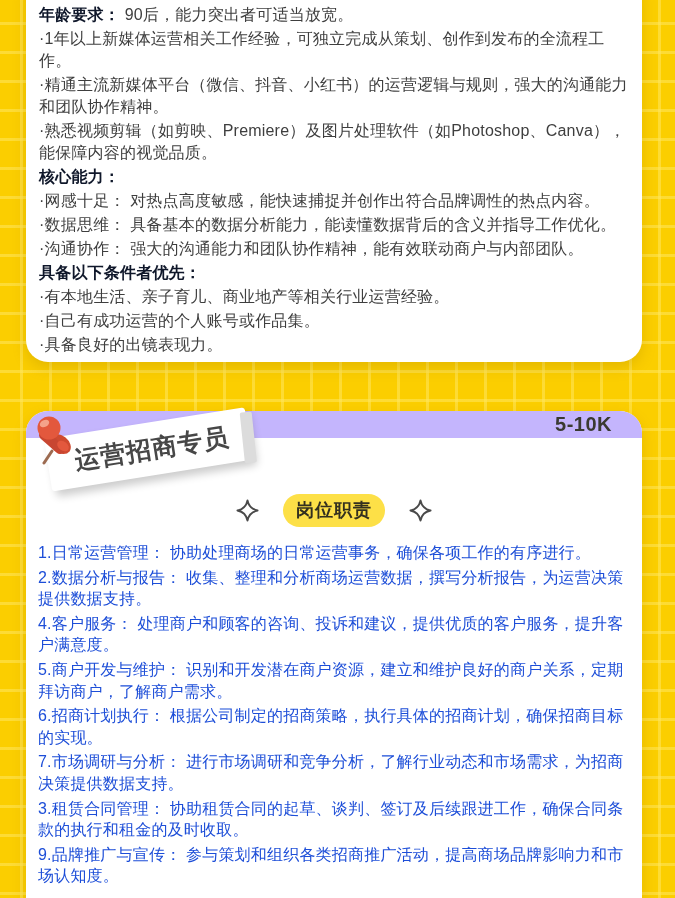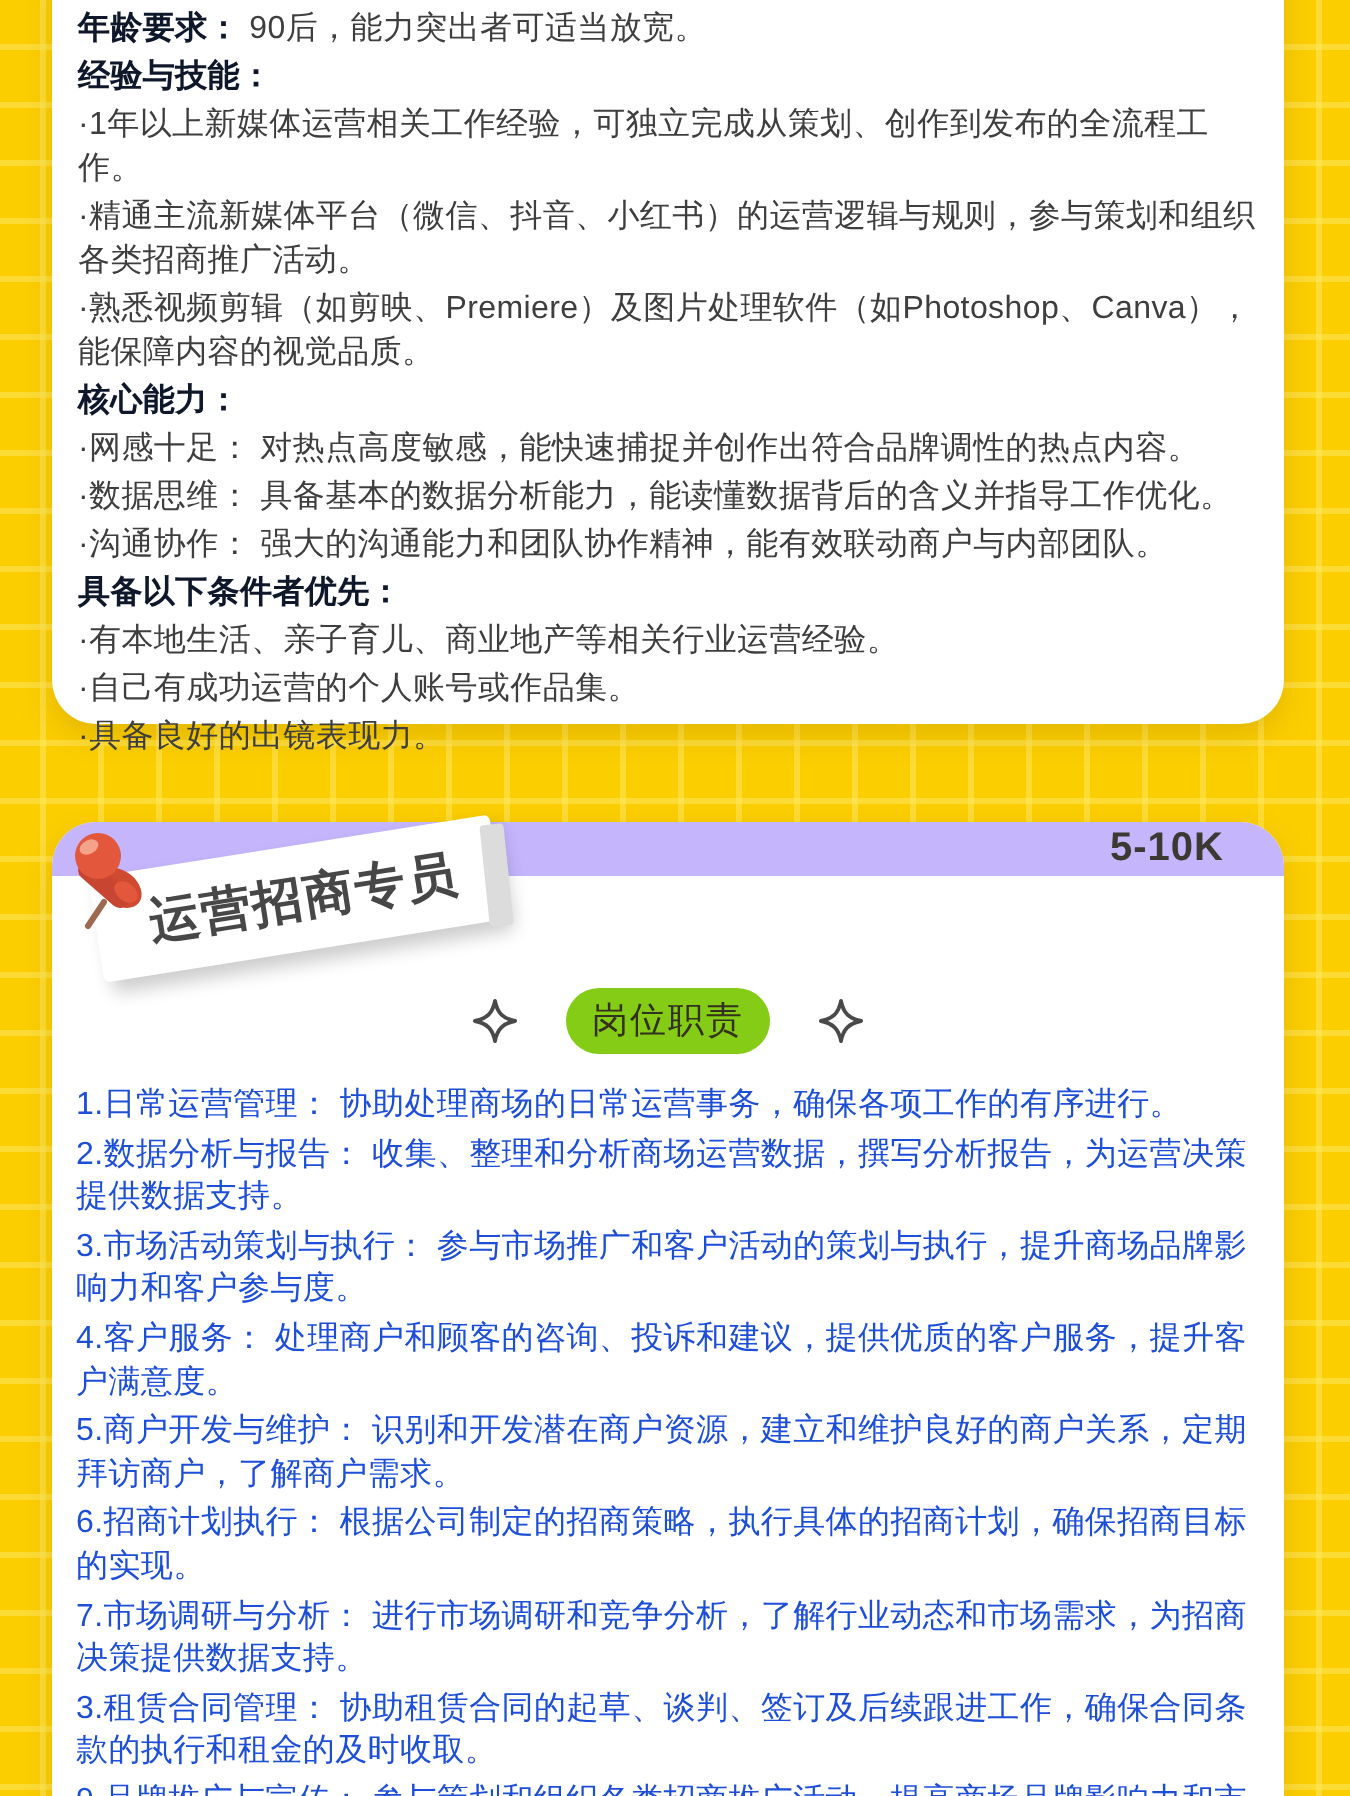--- a/index.html
+++ b/index.html
@@ -54,41 +54,40 @@
   }
   .title-tag::before{
     content:"";position:absolute;right:-5px;top:5px;bottom:-3px;width:12px;
     background:#dcdcdc;transform:rotate(3deg);z-index:-1;border-radius:2px;
   }
   .pin{position:absolute;left:6px;top:4px;width:48px;height:54px;z-index:3;}
   .section-row{
     margin-top:56px;display:flex;align-items:center;justify-content:center;gap:24px;
   }
   .pill{
-    background:#84cc16;border-radius:999px;padding:4px 13px 5px;
-    font-size:18px;font-weight:400;color:#33301F;letter-spacing:1px;
+    background:#fde047;border-radius:999px;padding:4px 13px 5px;
+    font-size:18px;font-weight:700;color:#33301F;letter-spacing:1px;
   }
   .sparkle{width:23px;height:23px;}
   .duties{padding:14px 13px 0 12px;}
   .duty{
     margin:1px 0 3px 0;font-size:16px;line-height:21.6px;color:#1d4ed8;
     letter-spacing:.2px;
   }
 </style>
 </head>
 <body>
 
 <div class="page">
 
   <section class="card card-requirements">
     <div class="req-lines">
         <p class="req-line"><b class="req-label">年龄要求：</b><span> 90后，能力突出者可适当放宽。</span></p>
-        <p class="req-line"><b class="req-label">经验与技能：</b></p>
         <p class="req-line"><span>·1年以上新媒体运营相关工作经验，可独立完成从策划、创作到发布的全流程工作。</span></p>
-        <p class="req-line"><span>·精通主流新媒体平台（微信、抖音、小红书）的运营逻辑与规则，参与策划和组织各类招商推广活动。</span></p>
+        <p class="req-line"><span>·精通主流新媒体平台（微信、抖音、小红书）的运营逻辑与规则，强大的沟通能力和团队协作精神。</span></p>
         <p class="req-line"><span>·熟悉视频剪辑（如剪映、Premiere）及图片处理软件（如Photoshop、Canva），能保障内容的视觉品质。</span></p>
         <p class="req-line"><b class="req-label">核心能力：</b></p>
         <p class="req-line"><span>·网感十足： 对热点高度敏感，能快速捕捉并创作出符合品牌调性的热点内容。</span></p>
         <p class="req-line"><span>·数据思维： 具备基本的数据分析能力，能读懂数据背后的含义并指导工作优化。</span></p>
         <p class="req-line"><span>·沟通协作： 强大的沟通能力和团队协作精神，能有效联动商户与内部团队。</span></p>
         <p class="req-line"><b class="req-label">具备以下条件者优先：</b></p>
         <p class="req-line"><span>·有本地生活、亲子育儿、商业地产等相关行业运营经验。</span></p>
         <p class="req-line"><span>·自己有成功运营的个人账号或作品集。</span></p>
         <p class="req-line"><span>·具备良好的出镜表现力。</span></p>
       </div>
@@ -118,21 +117,20 @@
       </svg>
       <span class="pill">岗位职责</span>
       <svg class="sparkle" viewBox="0 0 24 24">
         <path d="M12 1.5 C13.2 7.8 16.2 10.8 22.5 12 C16.2 13.2 13.2 16.2 12 22.5 C10.8 16.2 7.8 13.2 1.5 12 C7.8 10.8 10.8 7.8 12 1.5 Z" fill="#ffffff" stroke="#4a4a4a" stroke-width="2" stroke-linejoin="round"></path>
       </svg>
     </div>
 
     <div class="duties">
         <p class="duty">1.日常运营管理： 协助处理商场的日常运营事务，确保各项工作的有序进行。</p>
         <p class="duty">2.数据分析与报告： 收集、整理和分析商场运营数据，撰写分析报告，为运营决策提供数据支持。</p>
-        <p class="duty">3.市场活动策划与执行： 参与市场推广和客户活动的策划与执行，提升商场品牌影响力和客户参与度。</p>
         <p class="duty">4.客户服务： 处理商户和顾客的咨询、投诉和建议，提供优质的客户服务，提升客户满意度。</p>
         <p class="duty">5.商户开发与维护： 识别和开发潜在商户资源，建立和维护良好的商户关系，定期拜访商户，了解商户需求。</p>
         <p class="duty">6.招商计划执行： 根据公司制定的招商策略，执行具体的招商计划，确保招商目标的实现。</p>
         <p class="duty">7.市场调研与分析： 进行市场调研和竞争分析，了解行业动态和市场需求，为招商决策提供数据支持。</p>
         <p class="duty">3.租赁合同管理： 协助租赁合同的起草、谈判、签订及后续跟进工作，确保合同条款的执行和租金的及时收取。</p>
         <p class="duty">9.品牌推广与宣传： 参与策划和组织各类招商推广活动，提高商场品牌影响力和市场认知度。</p>
       </div>
 
   </section>
 </div>

